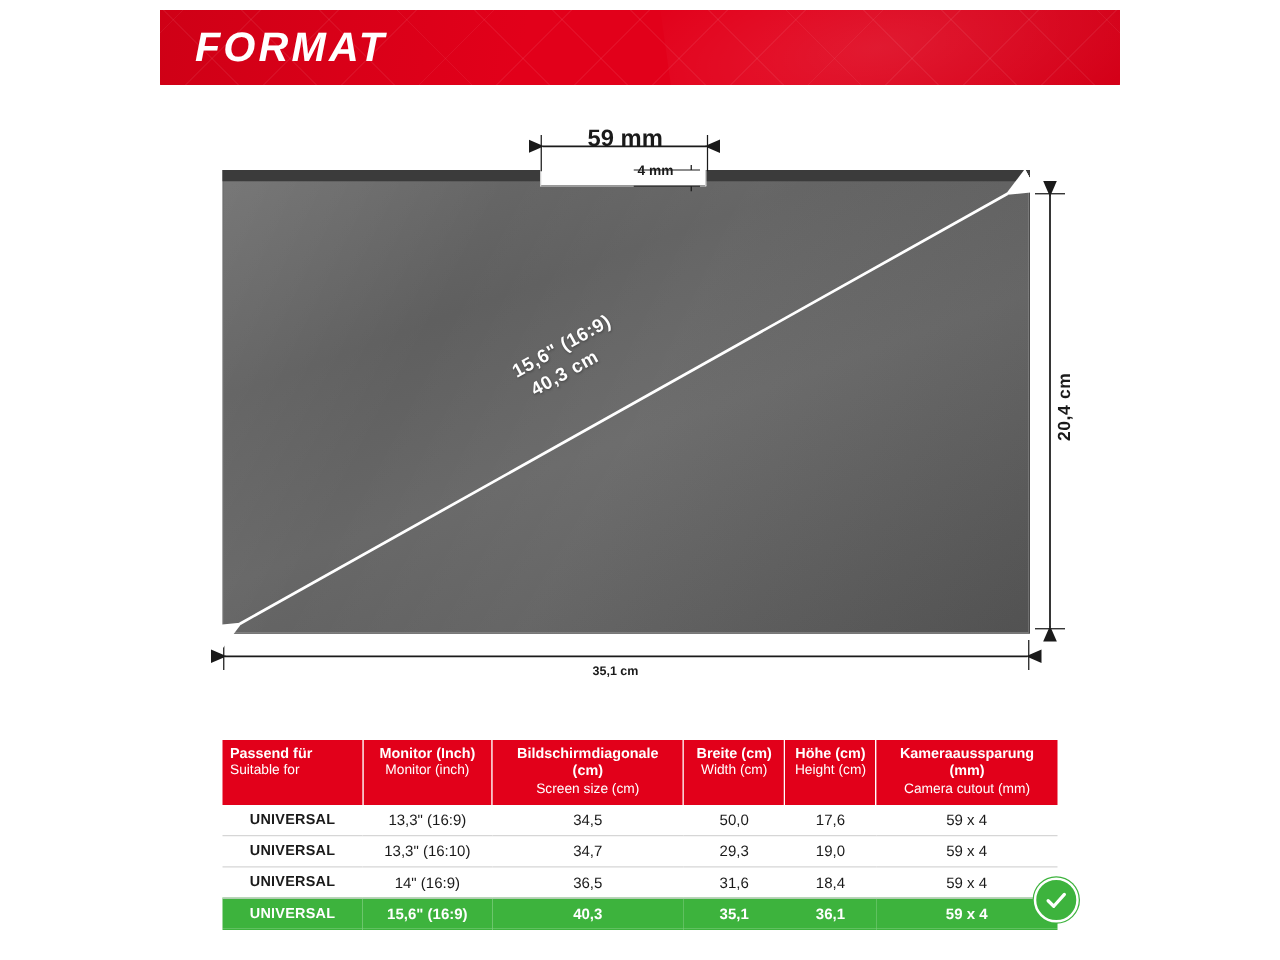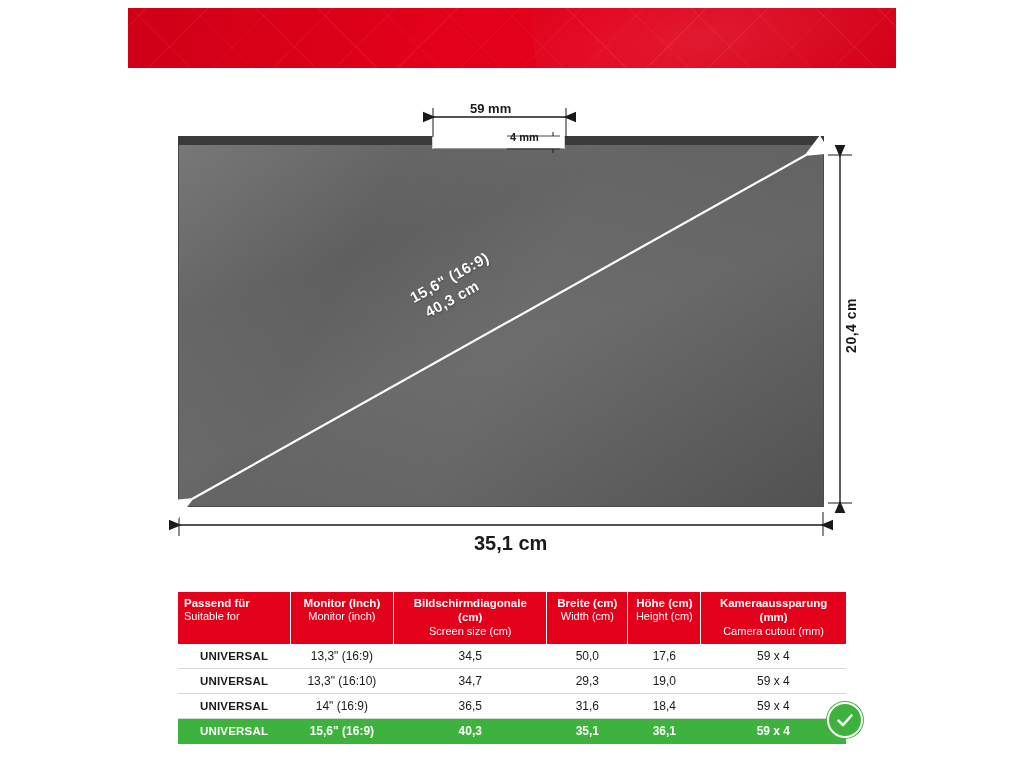--- a/index.html
+++ b/index.html
@@ -103,27 +103,27 @@
     transform-origin: left top;
     text-shadow: 0 1px 2px rgba(0,0,0,0.35);
     white-space: nowrap;
   }
   .diag-label .l2 { display: block; margin-top: 3px; margin-left: 6px; }
 
   
   .dim-text {
     position: absolute;
     color: #1a1a1a;
-    font-size: 13px;
+    font-size: 19px;
     font-weight: bold;
     white-space: nowrap;
   }
   .dim-59 { left: 470px; top: 101px; }
   .dim-4  { left: 510px; top: 131px; font-size: 11px; }
-  .dim-351 { left: 474px; top: 532px; font-size: 20px; text-align: center; }
+  .dim-351 { left: 474px; top: 532px; font-size: 10px; text-align: center; }
   .dim-204 {
     left: 843px; top: 298px;
     font-size: 14px;
     writing-mode: vertical-rl;
     transform: rotate(180deg);
     letter-spacing: 0.5px;
   }
 
   
   .table-heading {
@@ -202,20 +202,21 @@
   .check-badge svg { display: block; }
 </style>
 </head>
 <body>
 
 <div id="page">
 
   <div class="banner">
     <div class="pattern"></div>
     <div class="gloss"></div>
+    <div class="banner-title">FORMAT</div>
   </div>
 
   <div class="panel">
     <div class="sheen"></div>
   </div>
   <div class="panel-top-strip"></div>
   <div class="notch"></div>
 
   <svg class="svg-layer" viewBox="0 0 1024 768">
     <defs>

